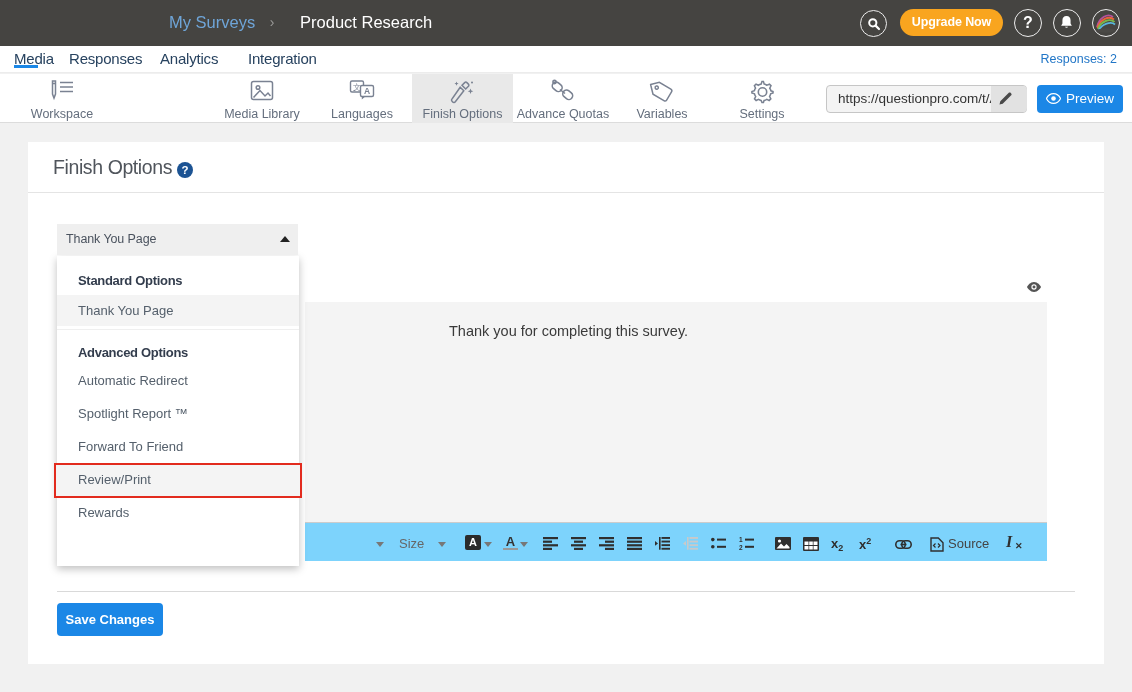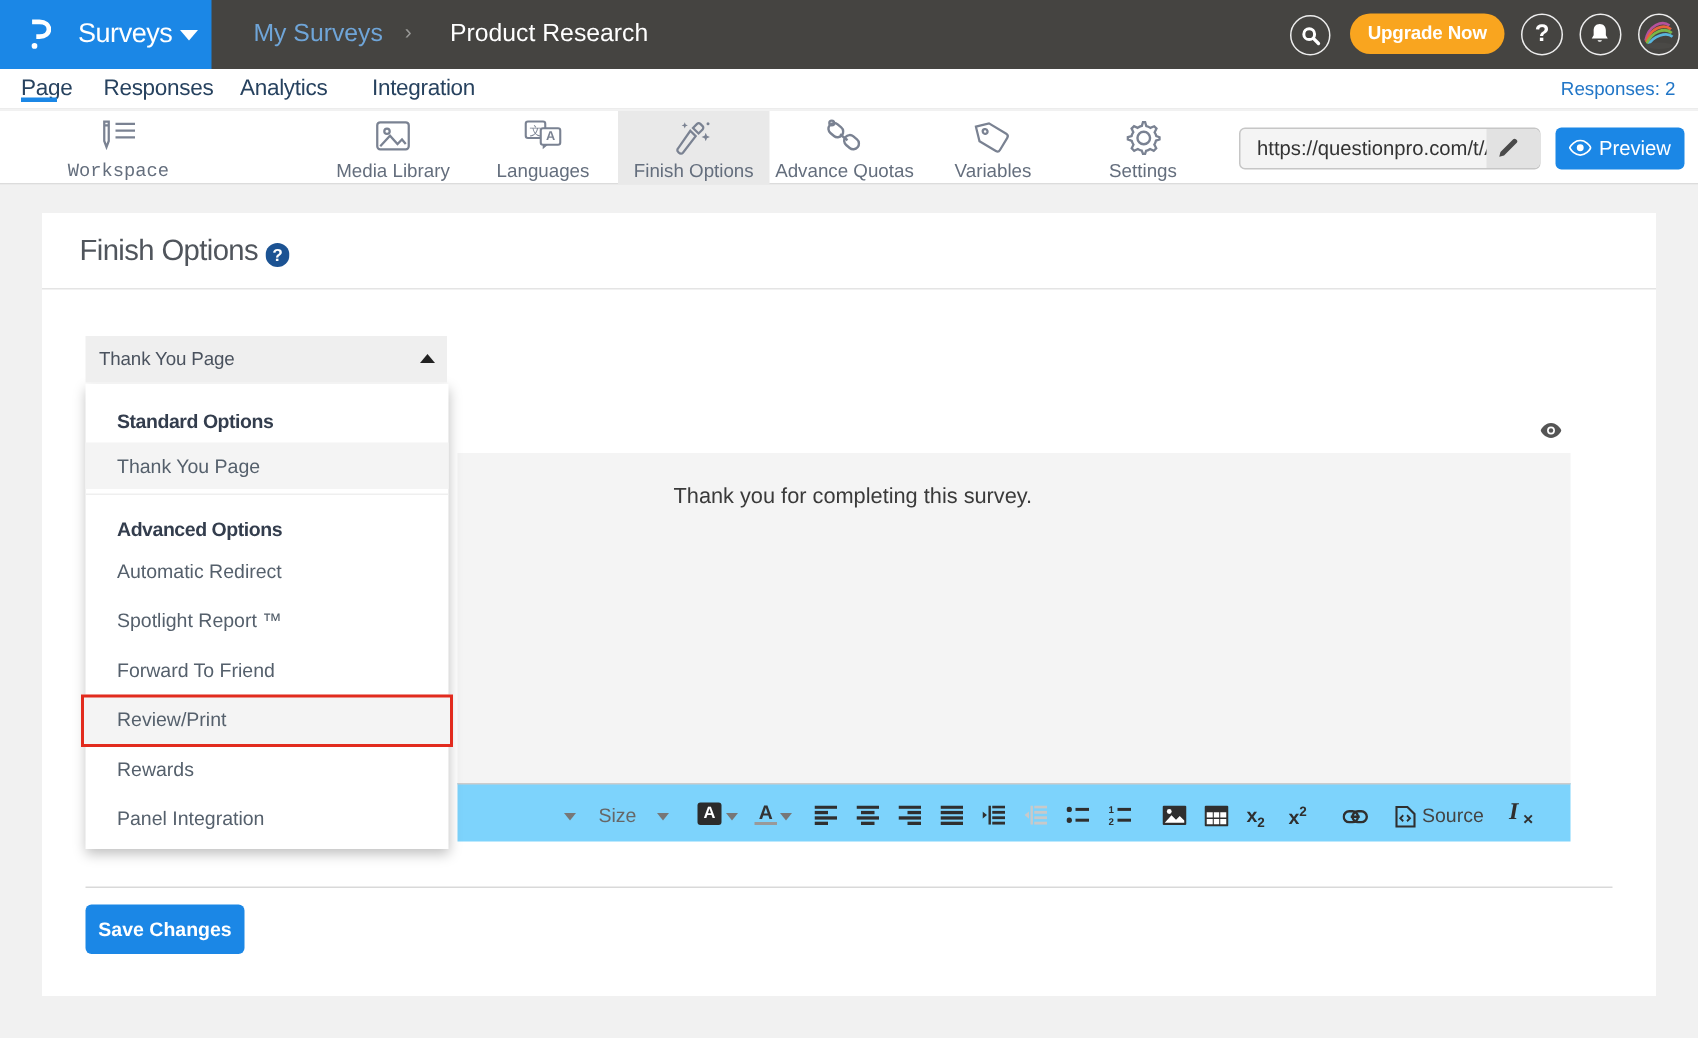--- a/index.html
+++ b/index.html
@@ -47,28 +47,20 @@
 .dditem { position:absolute; left:0; width:242px; height:32px; line-height:32px; padding-left:21px; font-size:13px; color:#55606C; }
 .dditem.hdr { font-weight:bold; color:#333D4D; letter-spacing:-0.3px; }
 .dditem.sel { background:#F4F4F4; }
 .ddsep { position:absolute; left:0; top:73px; width:242px; height:1px; background:#EFEFEF; }
 .redbox { position:absolute; left:-3px; top:207px; width:248px; height:35px; border:2.5px solid #E22B1E; background:#F4F4F4; }
 </style>
 </head>
 <body>
 
 <div class="topbar">
-  <div class="logoarea">
-    <svg class="plogo" width="14" height="22" viewBox="0 0 14 22">
-      <path d="M1.4 2.6 H6.3 C10.3 2.6 12.6 4.6 12.6 7.5 C12.6 10.4 10.3 12.4 6.3 12.4 H4.2" fill="none" stroke="#fff" stroke-width="3.1"></path>
-      <circle cx="3" cy="18.6" r="1.9" fill="#fff"></circle>
-    </svg>
-    <span class="stext">Surveys</span>
-    <div class="caret"></div>
-  </div>
   <div class="crumb">My Surveys <span class="sep">›</span> <span class="cur">Product Research</span></div>
   <div class="navcirc" style="left:860px;top:10px;width:27px;height:27px;">
     <svg width="14" height="14" style="position:absolute;left:6px;top:6px;" viewBox="0 0 14 14">
         <circle cx="5.8" cy="5.8" r="3.6" fill="none" stroke="#fff" stroke-width="2"></circle>
         <line x1="8.6" y1="8.6" x2="12" y2="12" stroke="#fff" stroke-width="2.2" stroke-linecap="round"></line>
       </svg>
   </div>
   <div class="upgr">Upgrade Now</div>
   <div class="navcirc" style="left:1014px; color:#fff; font-weight:bold; font-size:16px; text-align:center; line-height:25px;">?</div>
   <div class="navcirc" style="left:1053px;">
@@ -82,30 +74,30 @@
       <path d="M4 17 C6 7 15 3 20 7" fill="none" stroke="#B5519C" stroke-width="1.8"></path>
       <path d="M4.5 18 C7 9 16 5.5 21 9.5" fill="none" stroke="#E8633A" stroke-width="1.9"></path>
       <path d="M5 19 C8 11 17 8 21.5 12" fill="none" stroke="#7AB648" stroke-width="1.9"></path>
       <path d="M6 20 C9 14 18 11 22 14.5" fill="none" stroke="#59B5DC" stroke-width="1.8"></path>
       <ellipse cx="13" cy="20.5" rx="9" ry="2.2" fill="#4a4946"></ellipse>
     </svg>
   </div>
 </div>
 
 <div class="tabs">
-  <div class="tab" style="left:14px;">Page</div>
+  <div class="tab" style="left:14px;">Media</div>
     <div style="position:absolute;left:14px;top:19px;width:24px;height:2.5px;background:#1B87E6;"></div>
   <div class="tab" style="left:69px;">Responses</div>
   <div class="tab" style="left:160px;">Analytics</div>
   <div class="tab" style="left:248px;">Integration</div>
   <div class="resp">Responses: 2</div>
 </div>
 
 <div class="toolrow">
-  <div class="titem" style="left:39px;width:80px;font-family:Liberation Mono, monospace;">
+  <div class="titem" style="left:22px;width:80px;">
     <svg width="26" height="24" viewBox="0 0 26 24">
         <g stroke="#7A8292" stroke-width="1.5" fill="none">
           <path d="M3.5 2 V15 L5 19 L6.5 15 V2 Z M3.5 4.5 H6.5"></path>
           <line x1="11" y1="3.5" x2="24" y2="3.5"></line>
           <line x1="11" y1="8" x2="24" y2="8"></line>
           <line x1="11" y1="12.5" x2="24" y2="12.5"></line>
         </g>
       </svg>
     <div class="lbl">Workspace</div>
     </div>
@@ -323,14 +315,13 @@
   <div class="dditem hdr" style="top:9px;">Standard Options</div>
   <div class="dditem sel" style="top:39px;height:31px;line-height:31px;">Thank You Page</div>
   <div class="ddsep"></div>
   <div class="dditem" style="top:109px;">Automatic Redirect</div>
   <div class="dditem hdr" style="top:81px;">Advanced Options</div>
   <div class="dditem" style="top:142px;">Spotlight Report ™</div>
   <div class="dditem" style="top:175px;">Forward To Friend</div>
   <div class="redbox"></div>
   <div class="dditem" style="top:208px;">Review/Print</div>
   <div class="dditem" style="top:241px;">Rewards</div>
-  <div class="dditem" style="top:274px;">Panel Integration</div>
 </div>
 
 </body></html>

